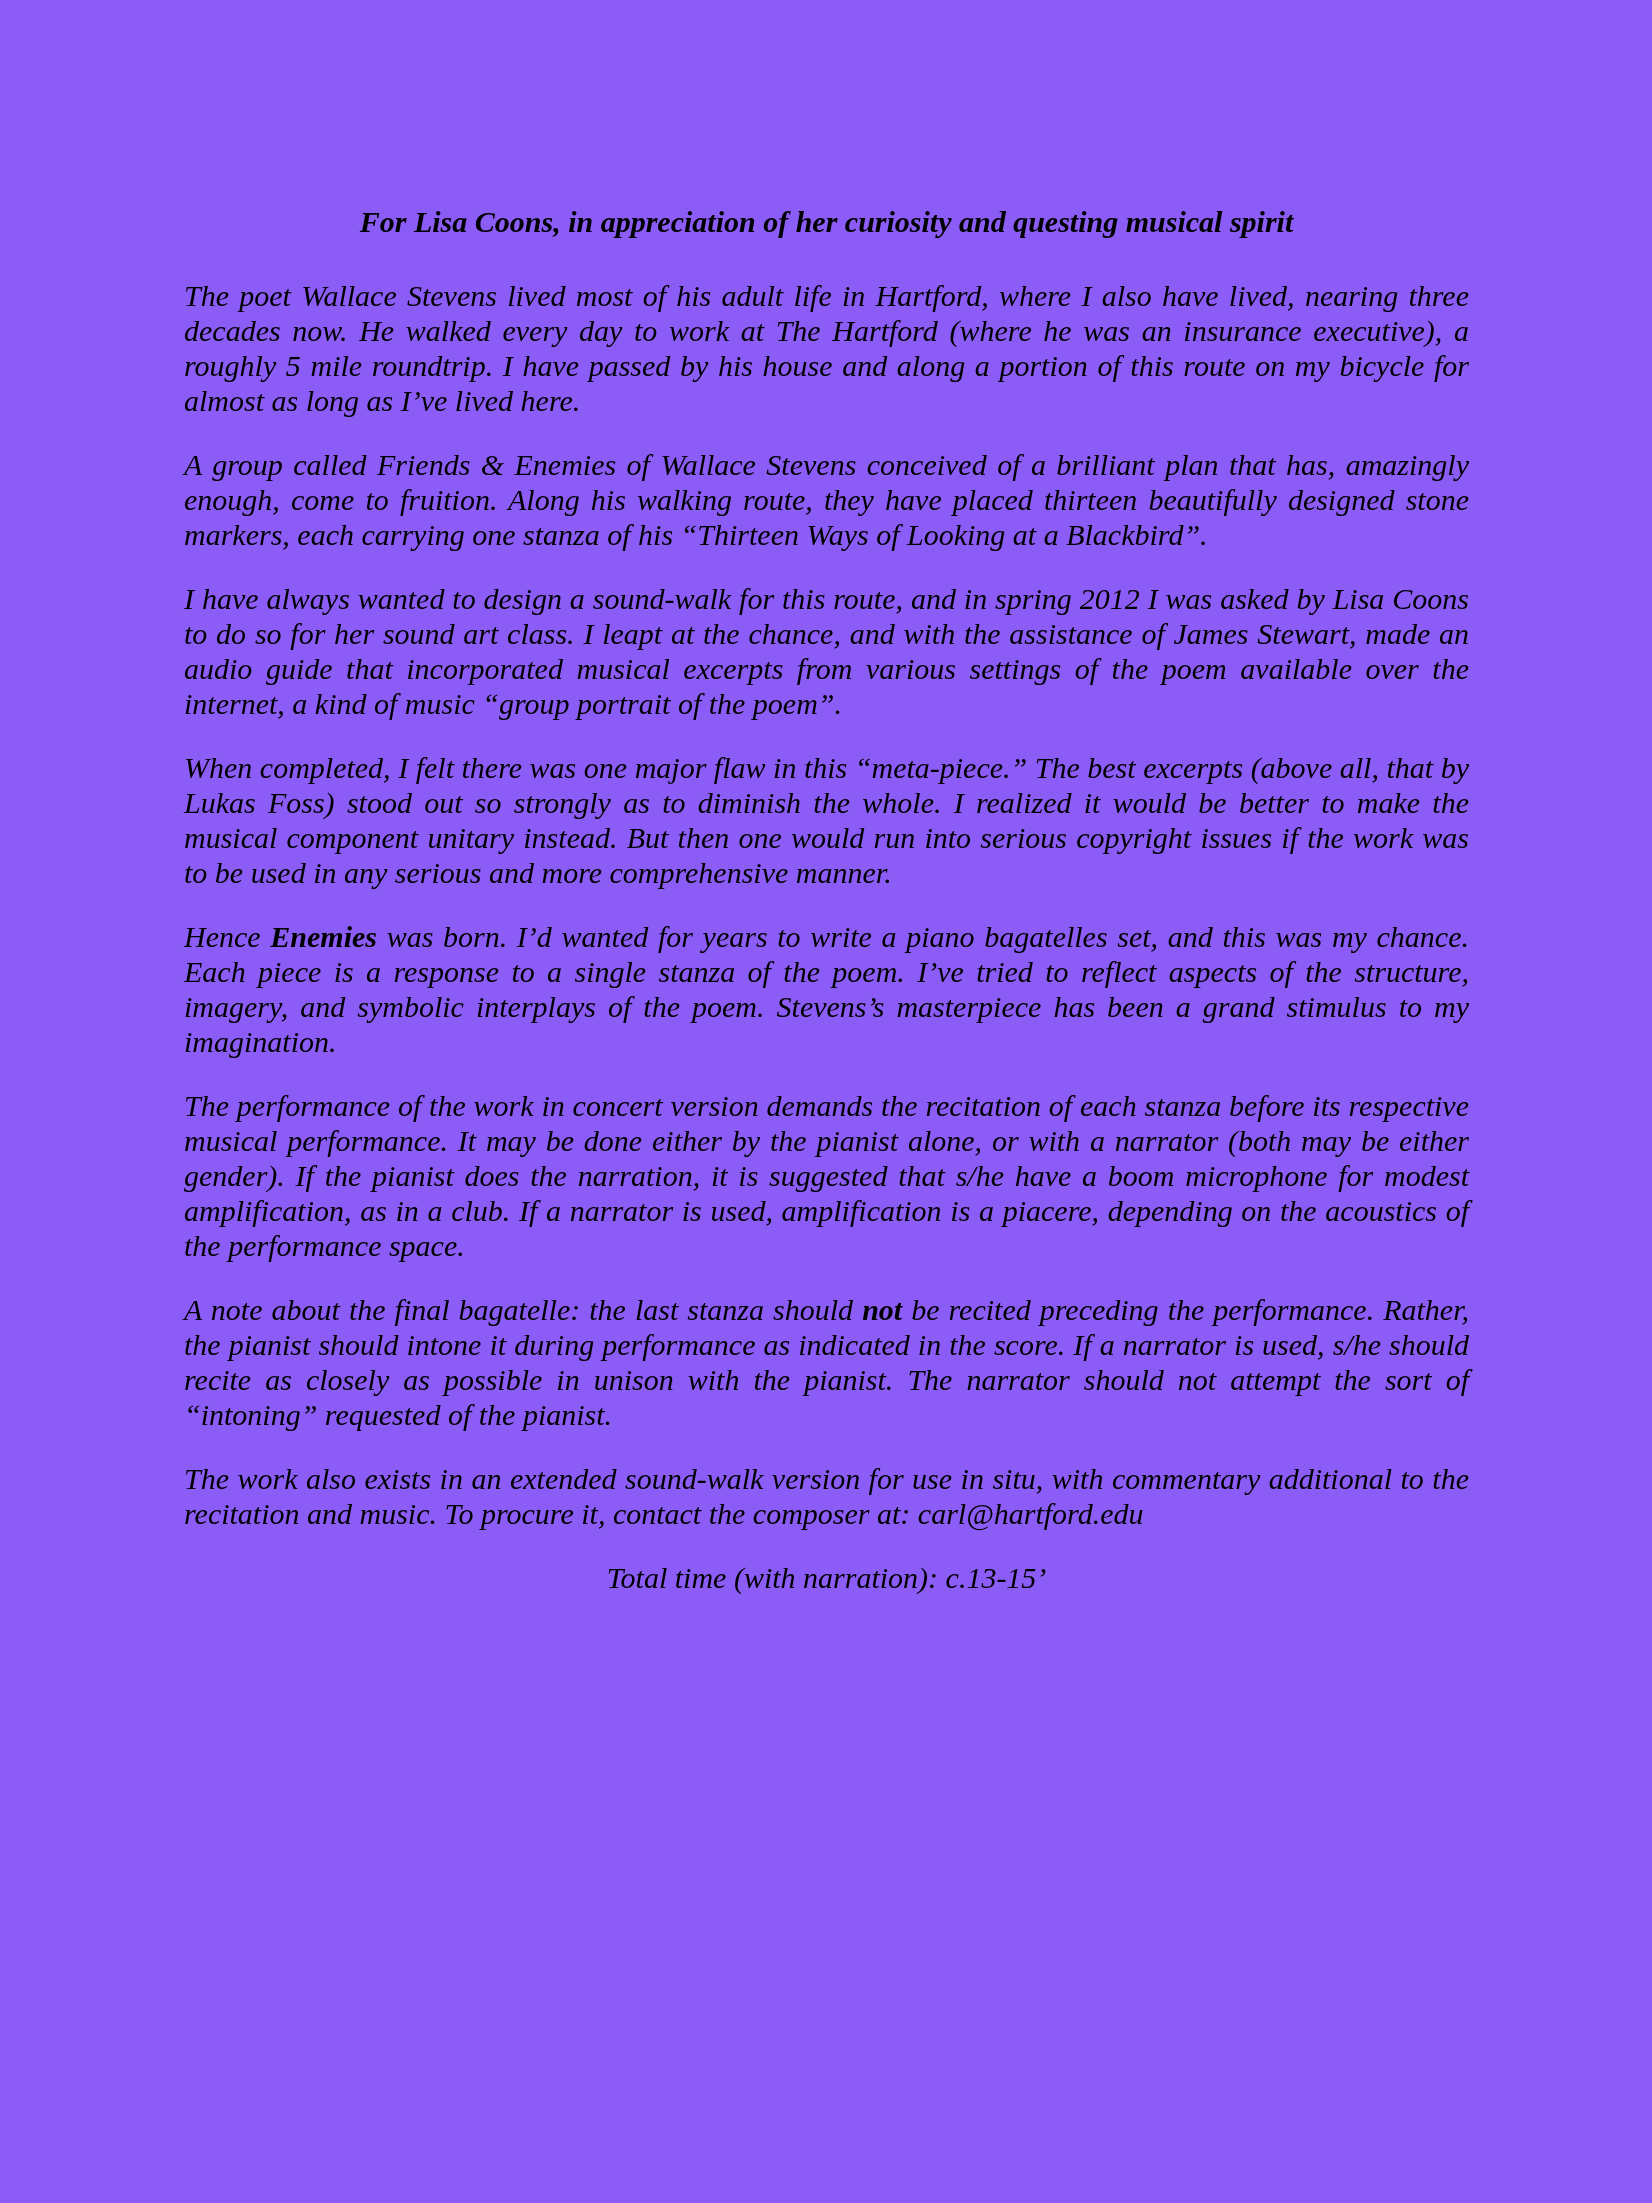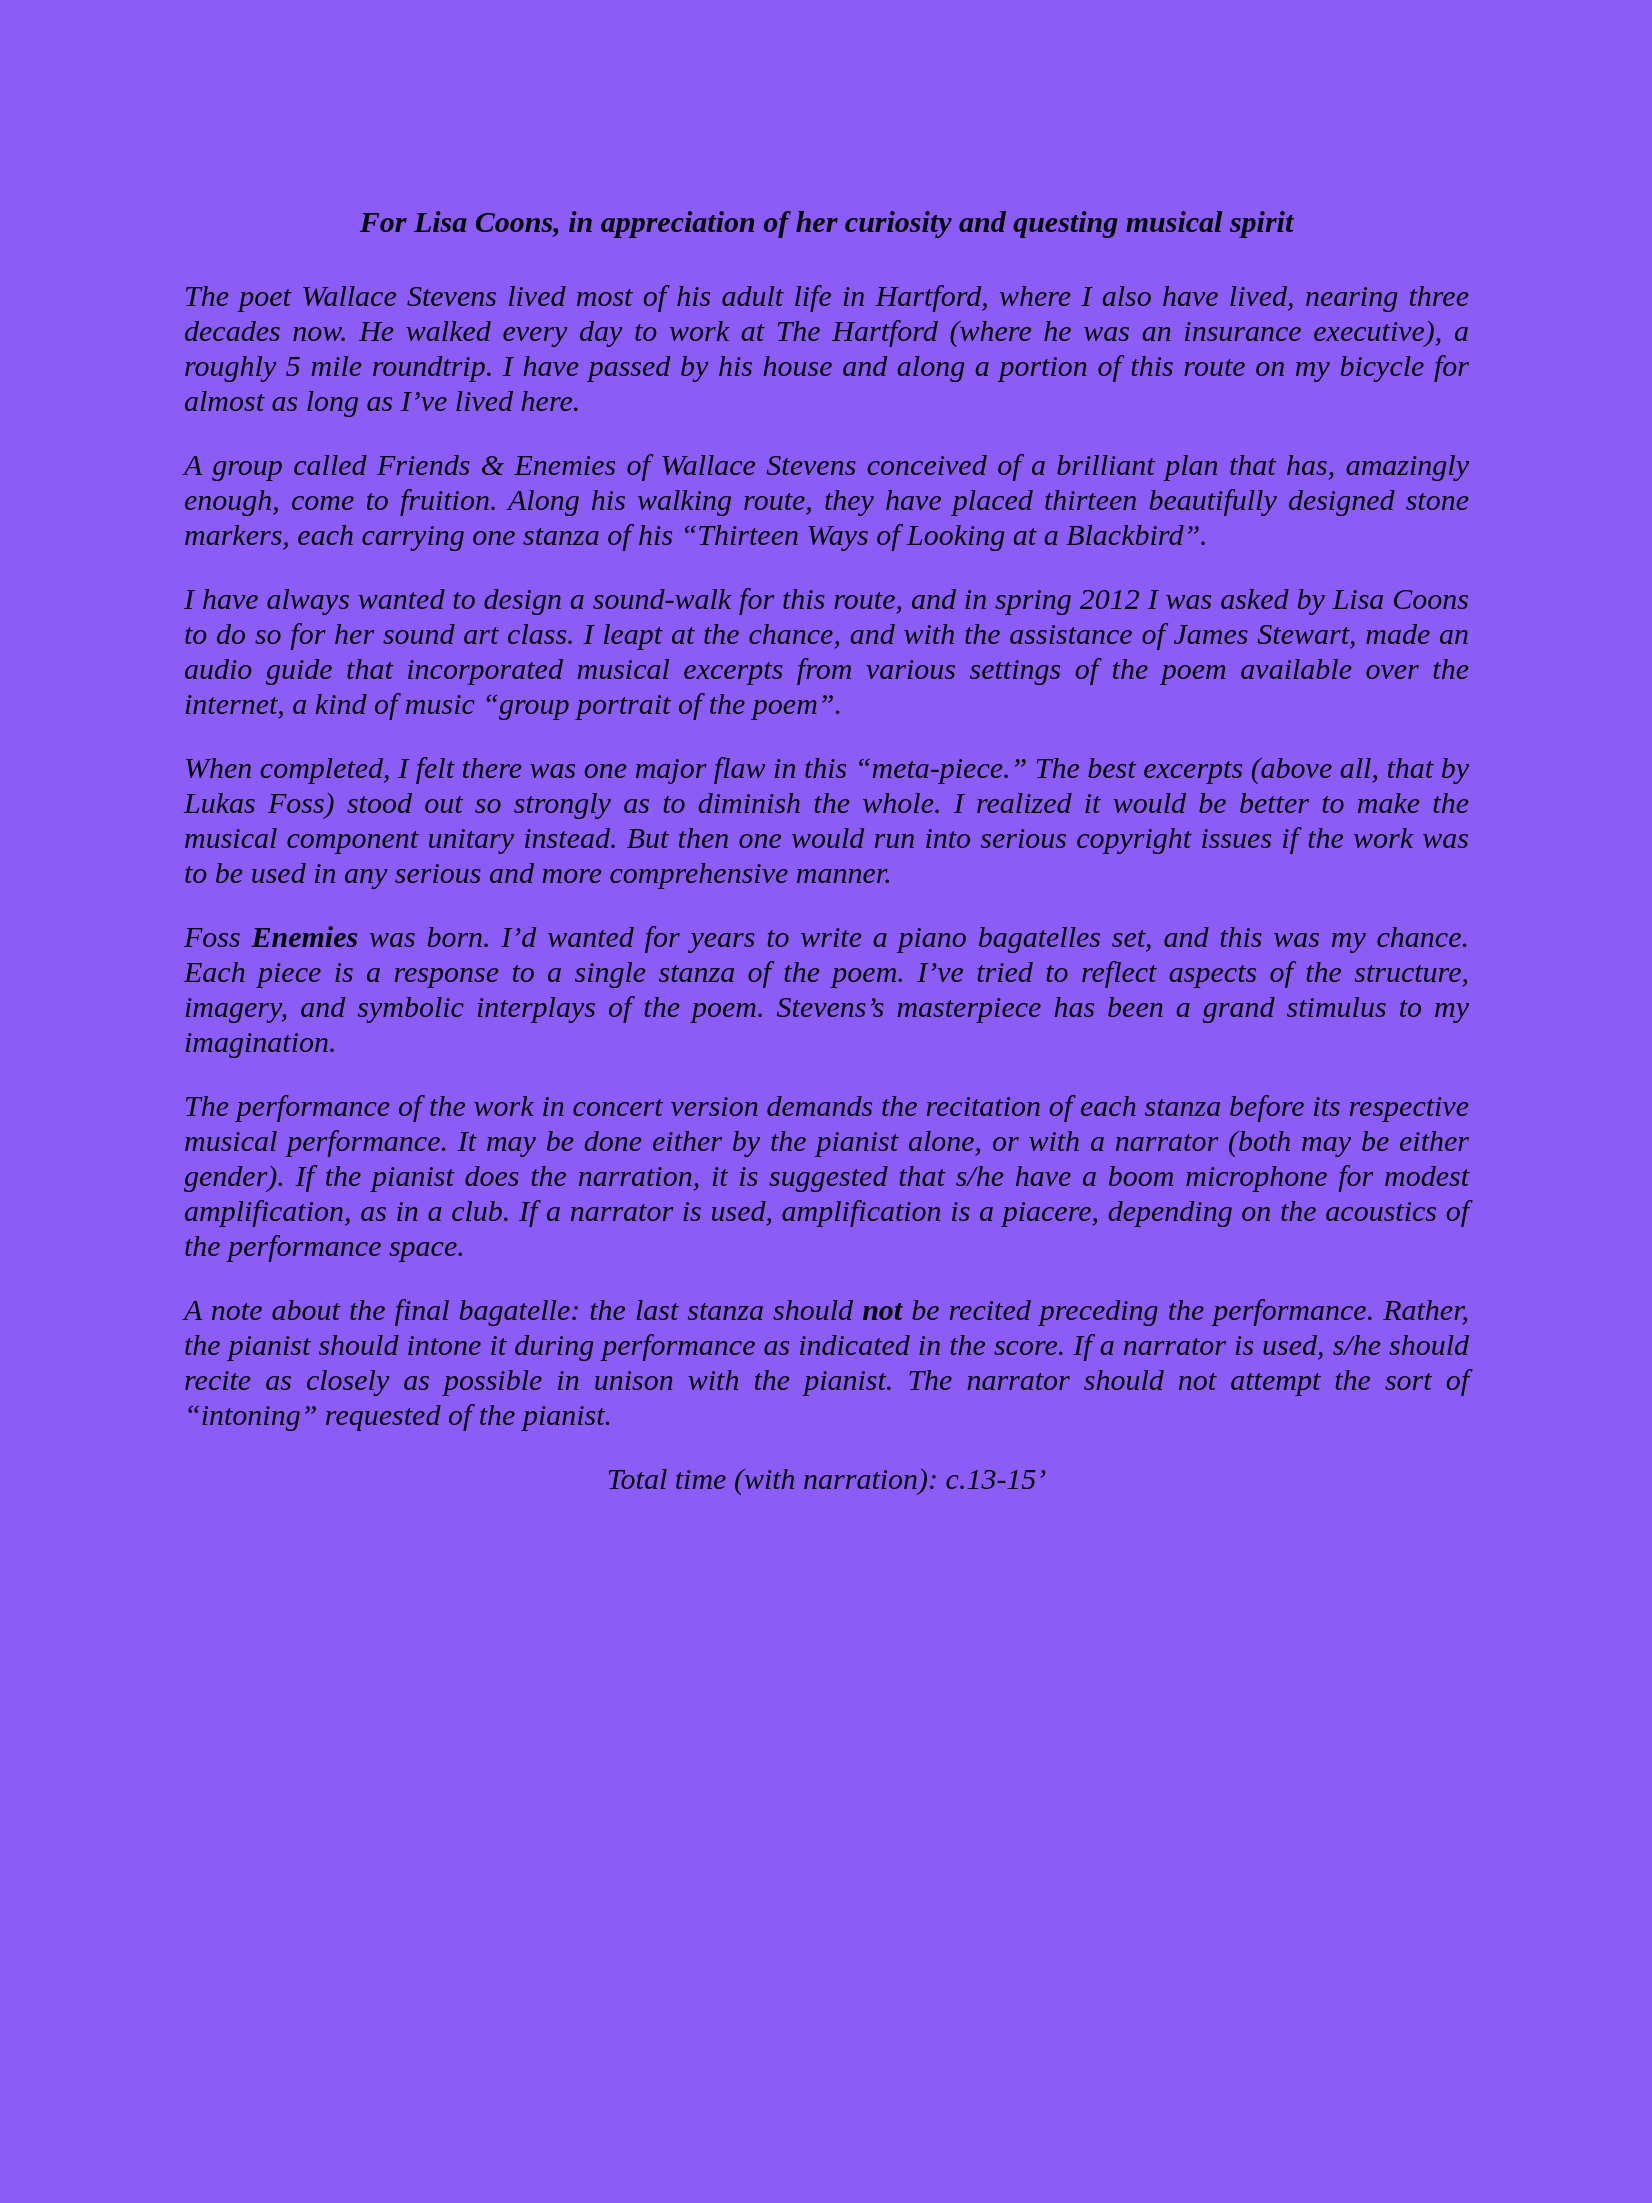--- a/index.html
+++ b/index.html
@@ -50,24 +50,25 @@
   <p class="dedication">For Lisa Coons, in appreciation of her curiosity and questing musical spirit</p>
 
   <p class="para"><span>The poet Wallace Stevens lived most of his adult life in Hartford, where I also have lived, nearing three decades now. He walked every day to work at The Hartford (where he was an insurance executive), a roughly 5 mile roundtrip. I have passed by his house and along a portion of this route on my bicycle for almost as long as I’ve lived here.</span></p>
 
   <p class="para"><span>A group called Friends &amp; Enemies of Wallace Stevens conceived of a brilliant plan that has, amazingly enough, come to fruition. Along his walking route, they have placed thirteen beautifully designed stone markers, each carrying one stanza of his “Thirteen Ways of Looking at a Blackbird”.</span></p>
 
   <p class="para"><span>I have always wanted to design a sound-walk for this route, and in spring 2012 I was asked by Lisa Coons to do so for her sound art class. I leapt at the chance, and with the assistance of James Stewart, made an audio guide that incorporated musical excerpts from various settings of the poem available over the internet, a kind of music “group portrait of the poem”.</span></p>
 
   <p class="para"><span>When completed, I felt there was one major flaw in this “meta-piece.” The best excerpts (above all, that by Lukas Foss) stood out so strongly as to diminish the whole. I realized it would be better to make the musical component unitary instead. But then one would run into serious copyright issues if the work was to be used in any serious and more comprehensive manner.</span></p>
 
-  <p class="para"><span>Foss </span><b>Enemies</b><span> was born. I’d wanted for years to write a piano bagatelles set, and this was my chance. Each piece is a response to a single stanza of the poem. I’ve tried to reflect aspects of the structure, imagery, and symbolic interplays of the poem. Stevens’s masterpiece has been a grand stimulus to my imagination.</span></p>
+  <p class="para"><span>Hence </span><b>Enemies</b><span> was born. I’d wanted for years to write a piano bagatelles set, and this was my chance. Each piece is a response to a single stanza of the poem. I’ve tried to reflect aspects of the structure, imagery, and symbolic interplays of the poem. Stevens’s masterpiece has been a grand stimulus to my imagination.</span></p>
 
   <p class="para"><span>The performance of the work in concert version demands the recitation of each stanza before its respective musical performance. It may be done either by the pianist alone, or with a narrator (both may be either gender). If the pianist does the narration, it is suggested that s/he have a boom microphone for modest amplification, as in a club. If a narrator is used, amplification is a piacere, depending on the acoustics of the performance space.</span></p>
 
   <p class="para"><span>A note about the final bagatelle: the last stanza should </span><b>not</b><span> be recited preceding the performance. Rather, the pianist should intone it during performance as indicated in the score. If a narrator is used, s/he should recite as closely as possible in unison with the pianist. The narrator should not attempt the sort of “intoning” requested of the pianist.</span></p>
 
+  <p class="para"><span>The work also exists in an extended sound-walk version for use in situ, with commentary additional to the recitation and music. To procure it, contact the composer at: </span><span>carl@hartford.edu</span></p>
 
   <p class="para single-line"><span>Total time (with narration): c.13-15’</span></p>
 
 
 </div>
 
 
 </body></html>

